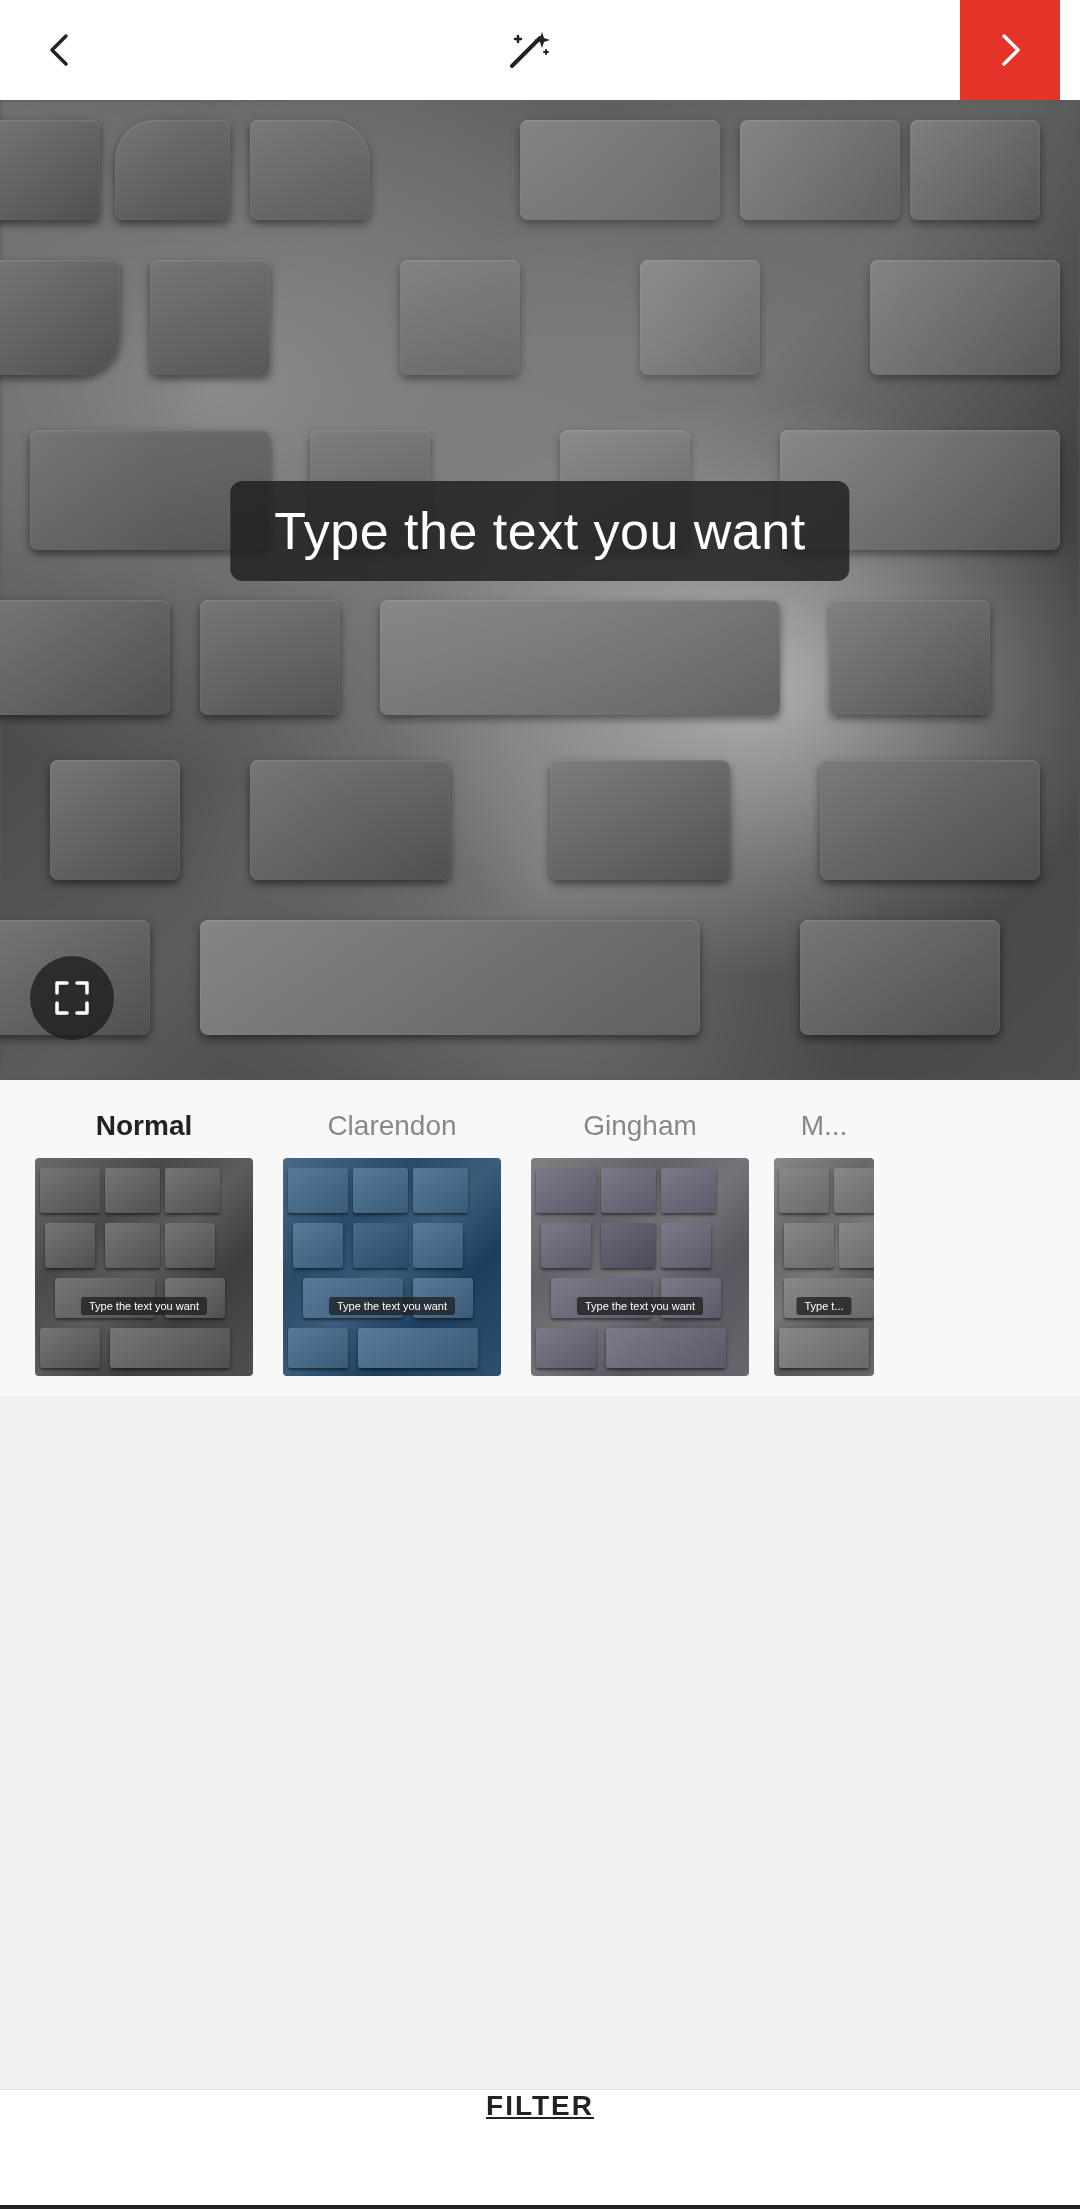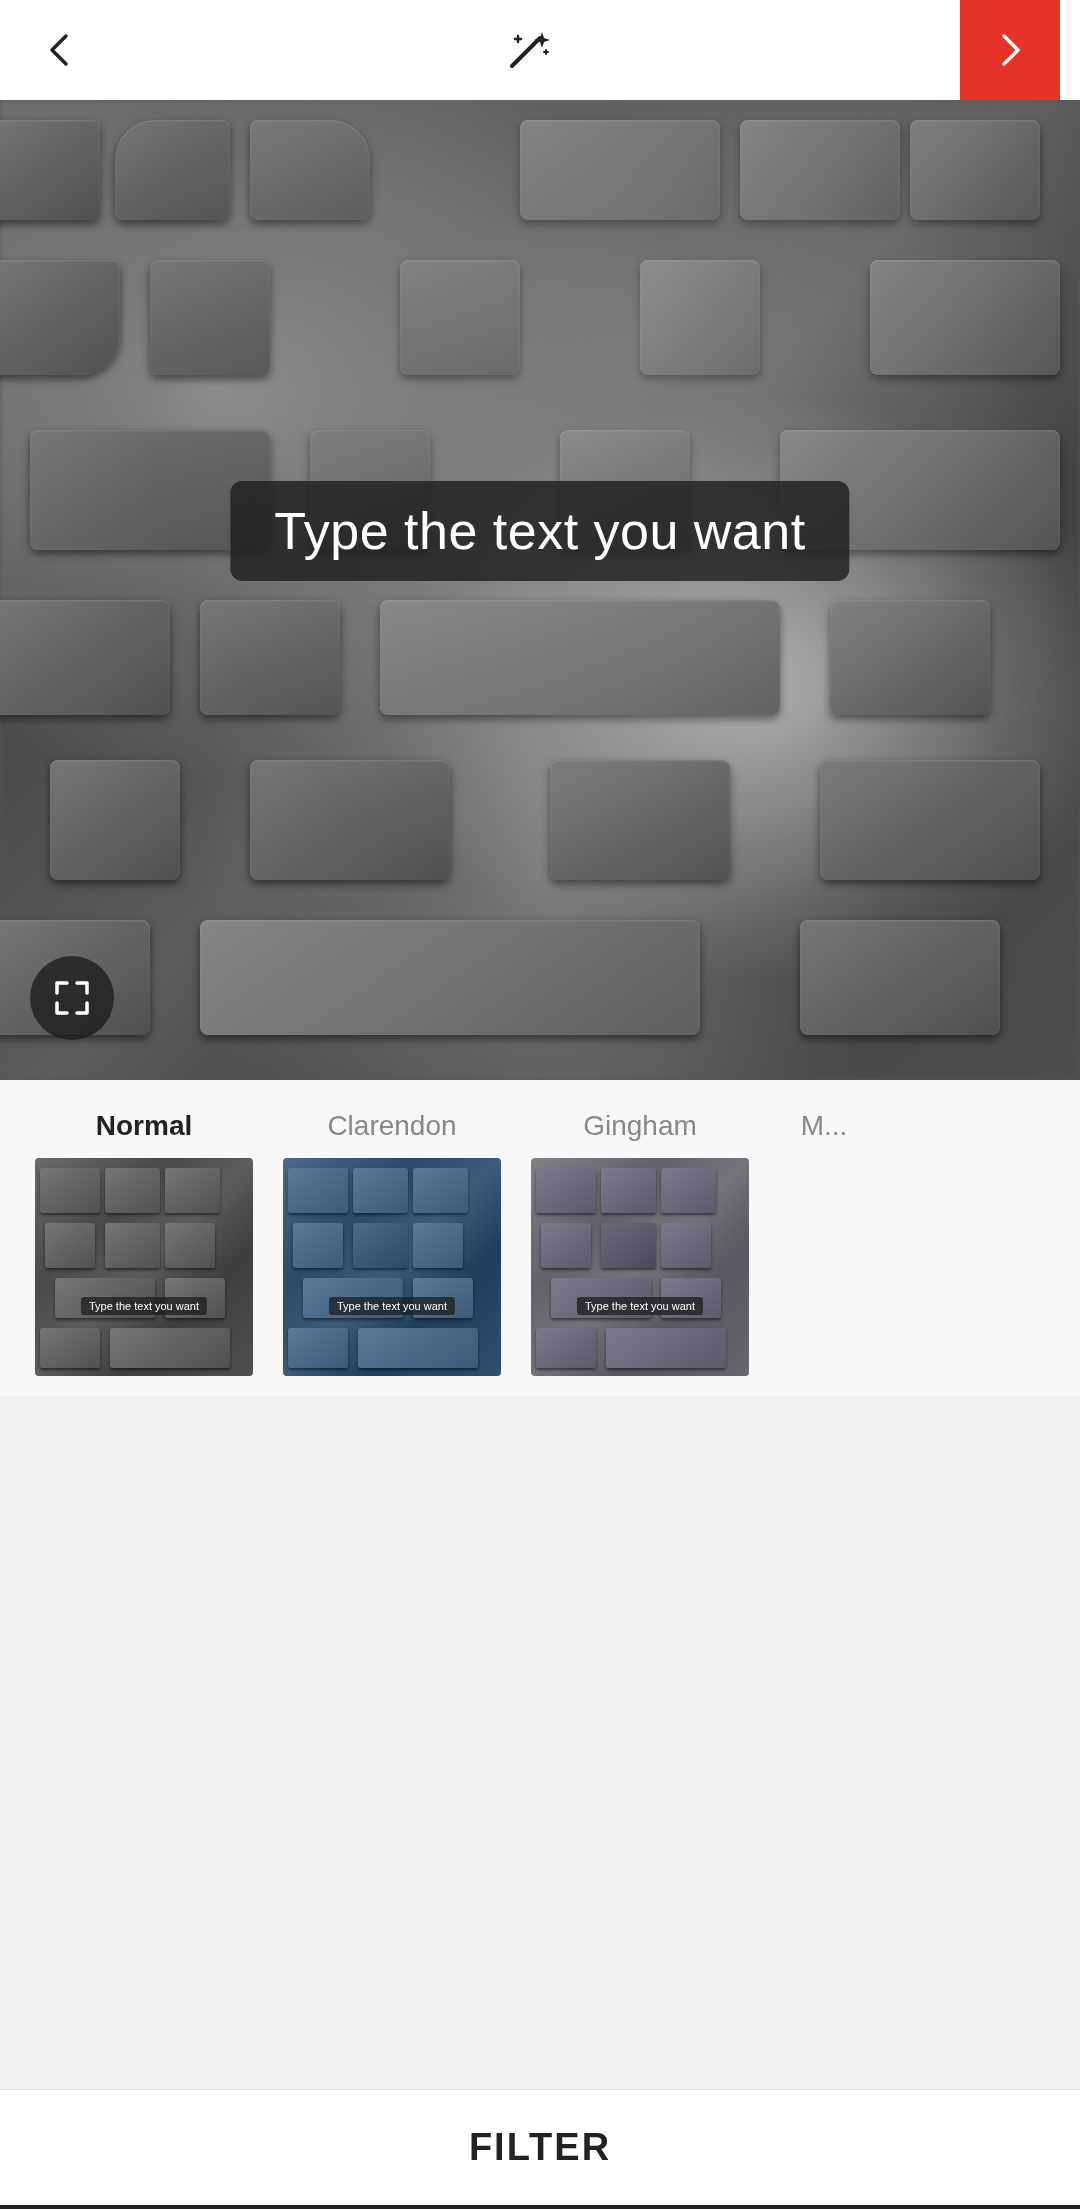--- a/index.html
+++ b/index.html
@@ -266,29 +266,29 @@
       align-items: stretch;
       border-top: 1px solid #e0e0e0;
       margin-top: auto;
       position: fixed;
       bottom: 0;
     }
 
     .tab-item {
       flex: 1;
       display: flex;
-      align-items: center;
       justify-content: center;
-      font-size: 38px;
+      font-size: 28px;
       font-weight: 700;
       letter-spacing: 2px;
       color: #888;
       cursor: pointer;
       text-transform: uppercase;
       border-bottom: 4px solid transparent;
+      text-decoration: underline;
     }
 
     .tab-item.active {
       color: #222;
       border-bottom: 4px solid #222;
     }
 
     
     #bottom-spacer {
       height: 140px;
@@ -439,20 +439,32 @@
           <div class="tkey" style="width:60px;height:40px;top:120px;left:130px;background:linear-gradient(145deg,#7a7a8a,#5a5a6a);"></div>
           <div class="tkey" style="width:60px;height:40px;top:170px;left:5px;background:linear-gradient(145deg,#7a7a8a,#5a5a6a);"></div>
           <div class="tkey" style="width:120px;height:40px;top:170px;left:75px;background:linear-gradient(145deg,#7a7a8a,#5a5a6a);"></div>
         </div>
         <div class="thumb-text-overlay">Type the text you want</div>
       </div>
     </div>
 
     <div class="filter-item partial">
       <div class="filter-label">M...</div>
+      <div class="filter-thumb filter-moon partial-thumb">
+        <div class="thumb-bg"></div>
+        <div class="thumb-keys">
+          <div class="tkey" style="width:50px;height:45px;top:10px;left:5px;background:linear-gradient(145deg,#888,#686868);"></div>
+          <div class="tkey" style="width:50px;height:45px;top:10px;left:60px;background:linear-gradient(145deg,#888,#686868);"></div>
+          <div class="tkey" style="width:50px;height:45px;top:65px;left:10px;background:linear-gradient(145deg,#888,#686868);"></div>
+          <div class="tkey" style="width:50px;height:45px;top:65px;left:65px;background:linear-gradient(145deg,#888,#686868);"></div>
+          <div class="tkey" style="width:90px;height:40px;top:120px;left:10px;background:linear-gradient(145deg,#888,#686868);"></div>
+          <div class="tkey" style="width:90px;height:40px;top:170px;left:5px;background:linear-gradient(145deg,#888,#686868);"></div>
+        </div>
+        <div class="thumb-text-overlay">Type t...</div>
+      </div>
     </div>
 
   </div>
 </div>
 
 <div id="bottom-spacer"></div>
 
 <div id="bottom-tabs">
   <div class="tab-item active">
     <span>FILTER</span>

